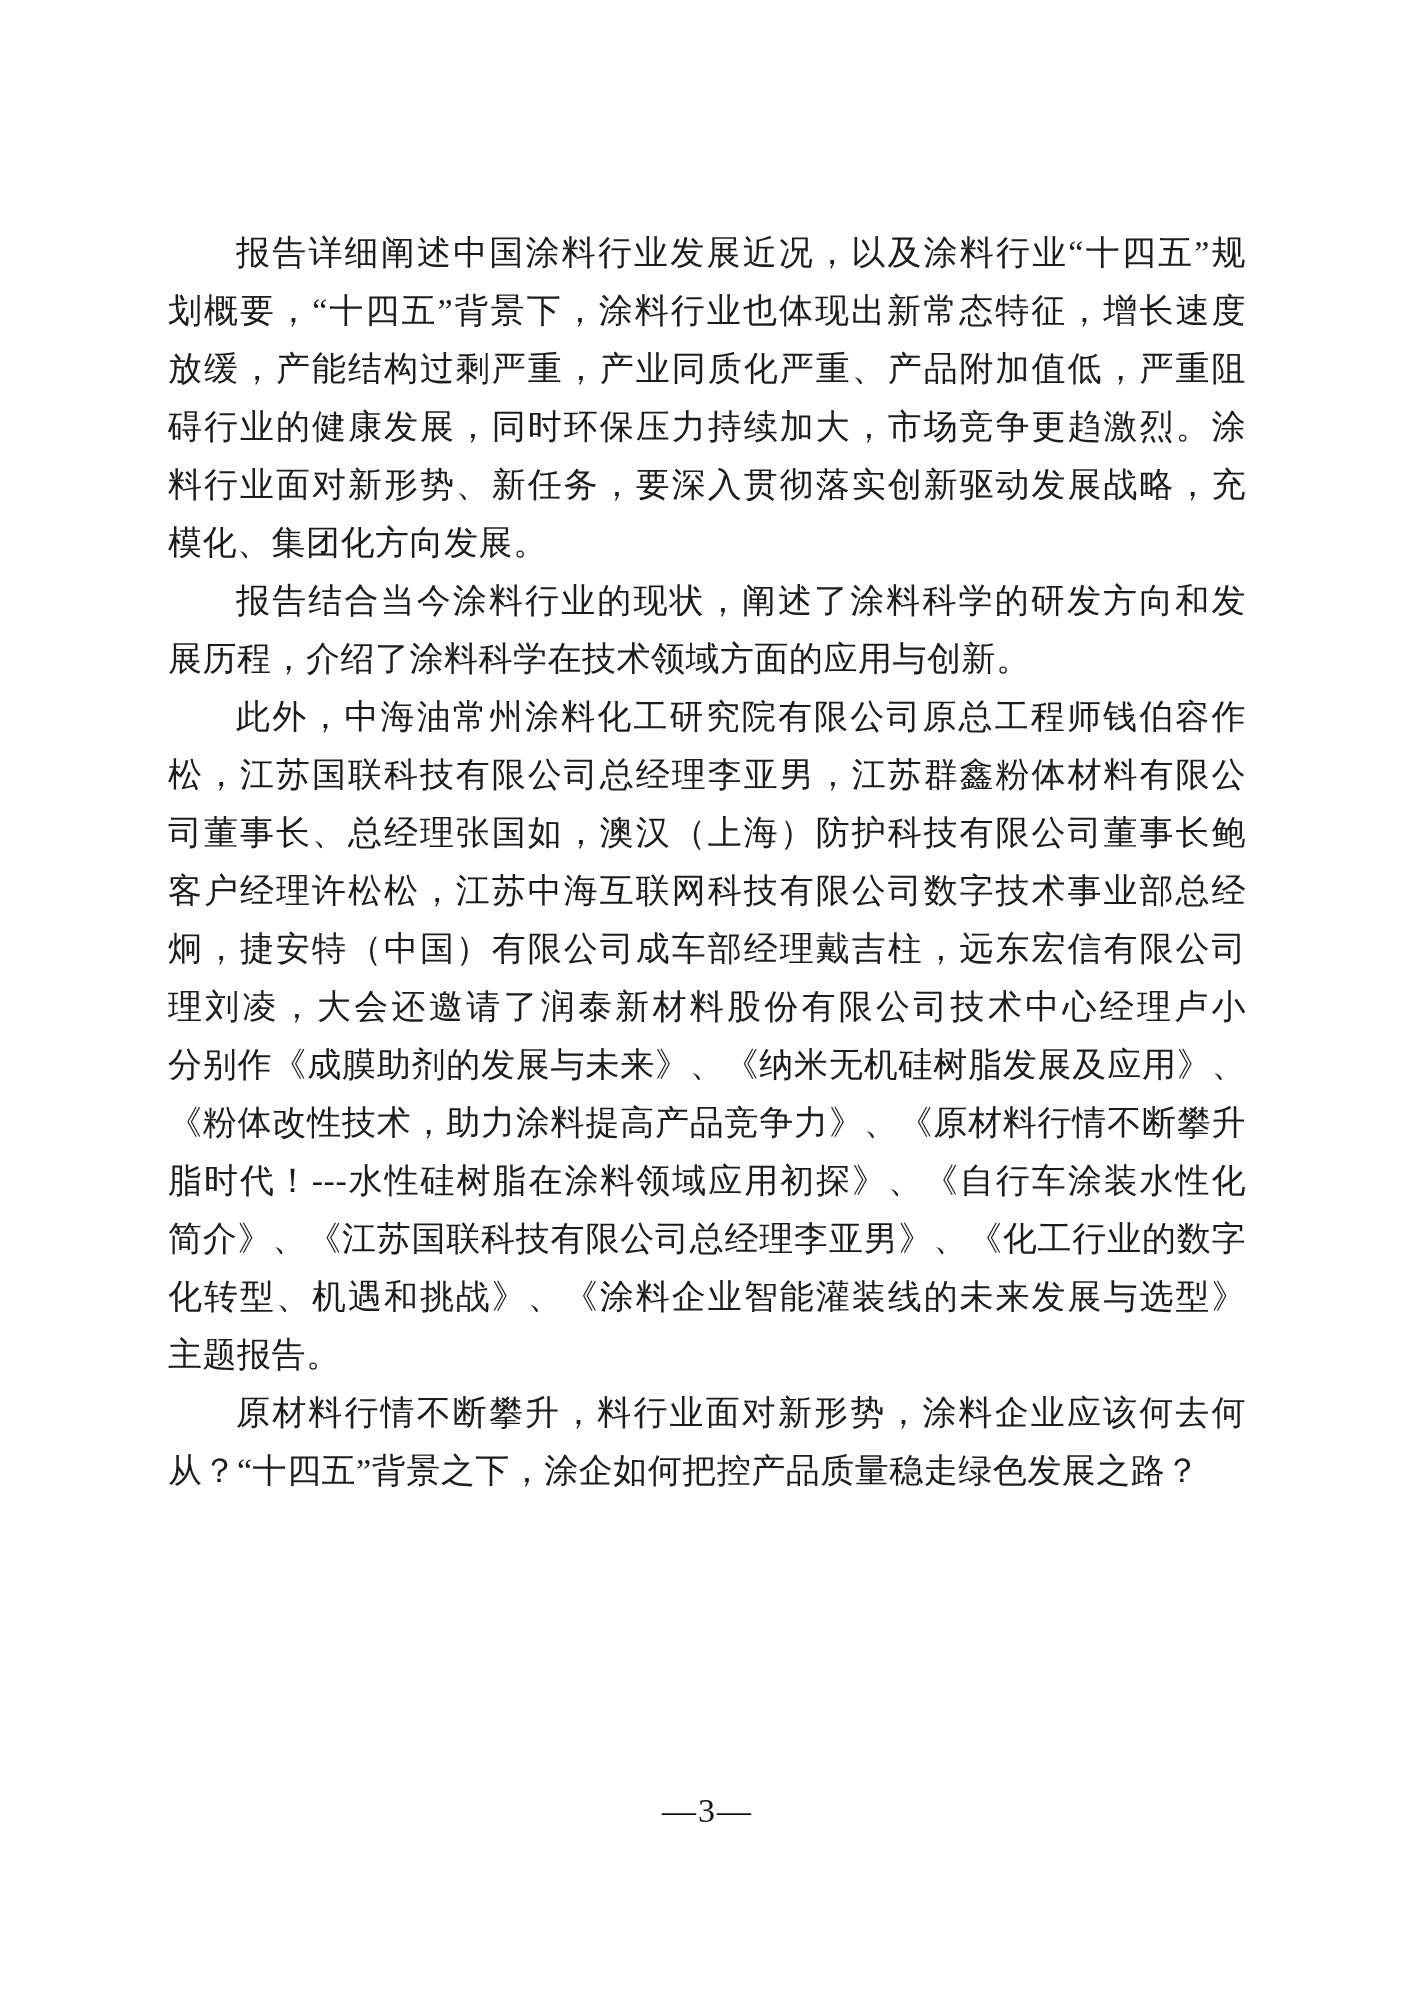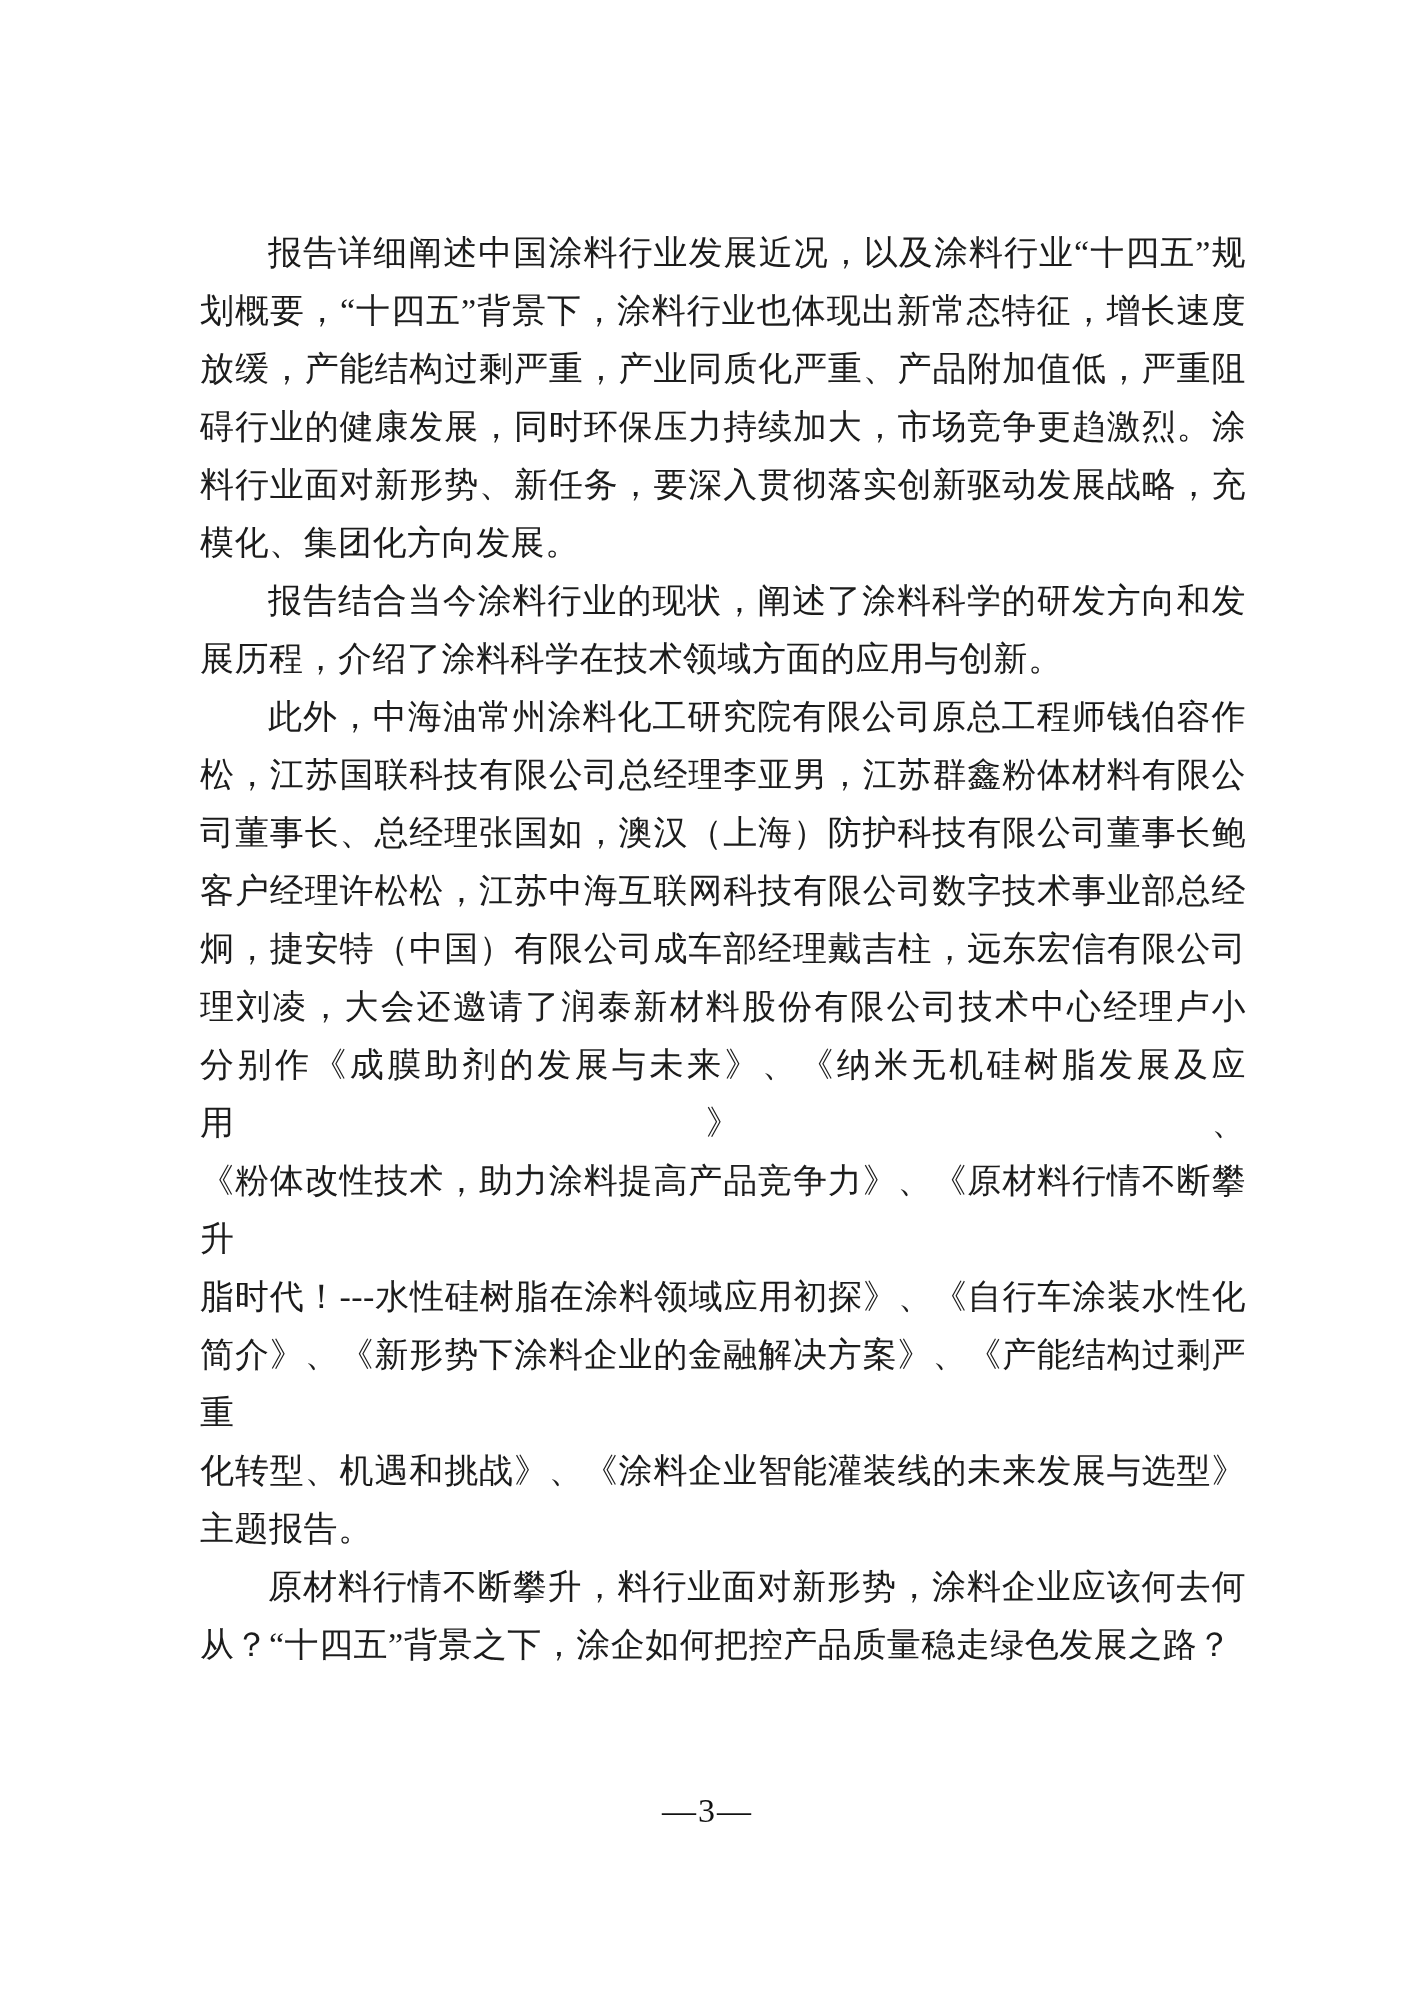--- a/index.html
+++ b/index.html
@@ -27,21 +27,20 @@
     letter-spacing: 0.5px;
   }
   .para {
     margin: 0;
     padding: 0;
   }
   .line {
     text-align: justify;
     text-align-last: justify;
     white-space: normal;
-    margin-left: 32px;
   }
   .line.first {
     text-indent: 2em;
   }
   .line.last {
     text-align-last: left;
   }
   .page-number {
     position: absolute;
     left: 0;
@@ -73,21 +72,21 @@
       <div class="para">
         <div class="line first">此外，中海油常州涂料化工研究院有限公司原总工程师钱伯容作</div>
         <div class="line">松，江苏国联科技有限公司总经理李亚男，江苏群鑫粉体材料有限公</div>
         <div class="line">司董事长、总经理张国如，澳汉（上海）防护科技有限公司董事长鲍</div>
         <div class="line">客户经理许松松，江苏中海互联网科技有限公司数字技术事业部总经</div>
         <div class="line">炯，捷安特（中国）有限公司成车部经理戴吉柱，远东宏信有限公司</div>
         <div class="line">理刘凌，大会还邀请了润泰新材料股份有限公司技术中心经理卢小</div>
         <div class="line">分别作《成膜助剂的发展与未来》、《纳米无机硅树脂发展及应用》、</div>
         <div class="line">《粉体改性技术，助力涂料提高产品竞争力》、《原材料行情不断攀升</div>
         <div class="line">脂时代！---水性硅树脂在涂料领域应用初探》、《自行车涂装水性化</div>
-        <div class="line">简介》、《新形势下涂料企业的金融解决方案》、《产能结构过剩严重</div>
+        <div class="line">简介》、《江苏国联科技有限公司总经理李亚男》、《化工行业的数字</div>
         <div class="line">化转型、机遇和挑战》、《涂料企业智能灌装线的未来发展与选型》</div>
         <div class="line last">主题报告。</div>
       </div>
       <div class="para">
         <div class="line first">原材料行情不断攀升，料行业面对新形势，涂料企业应该何去何</div>
         <div class="line last">从？“十四五”背景之下，涂企如何把控产品质量稳走绿色发展之路？</div>
       </div>
     </div>
   <div class="page-number">—3—</div>
 </div>

